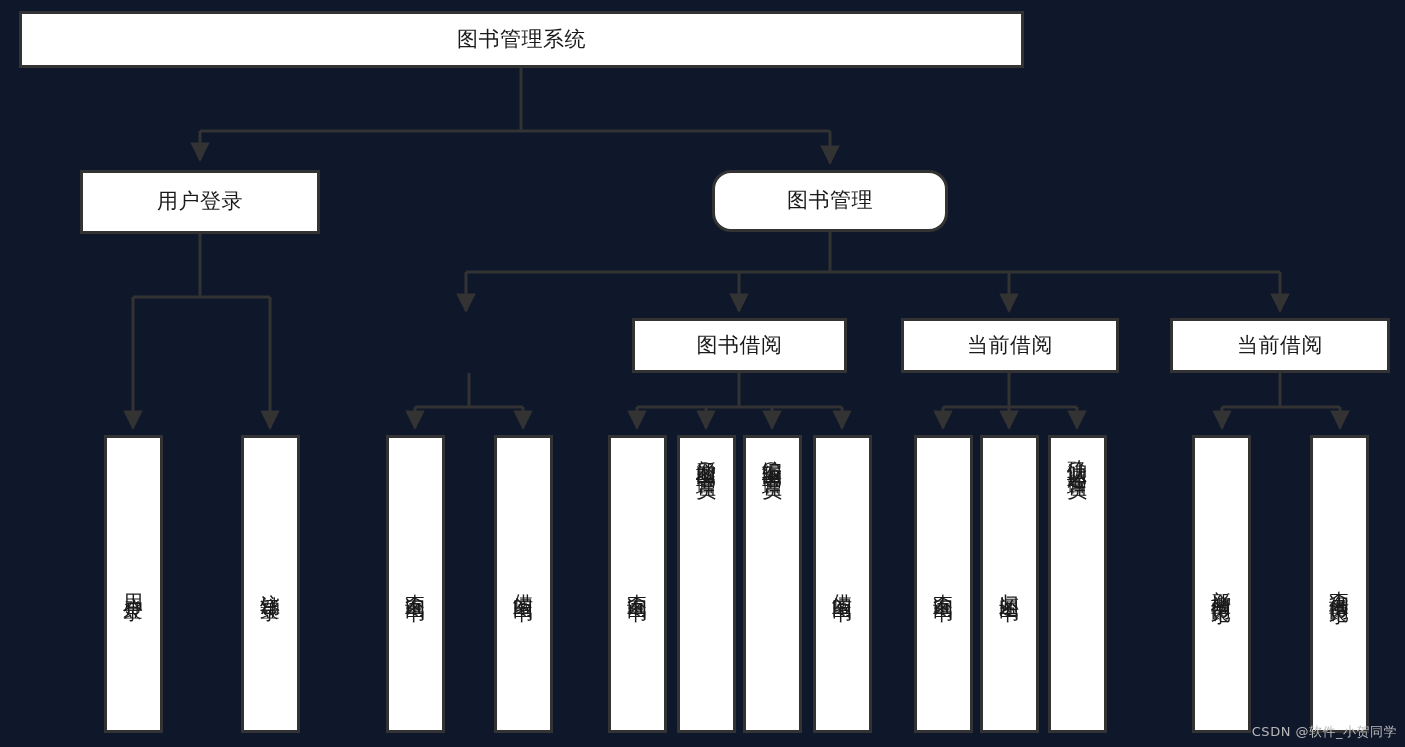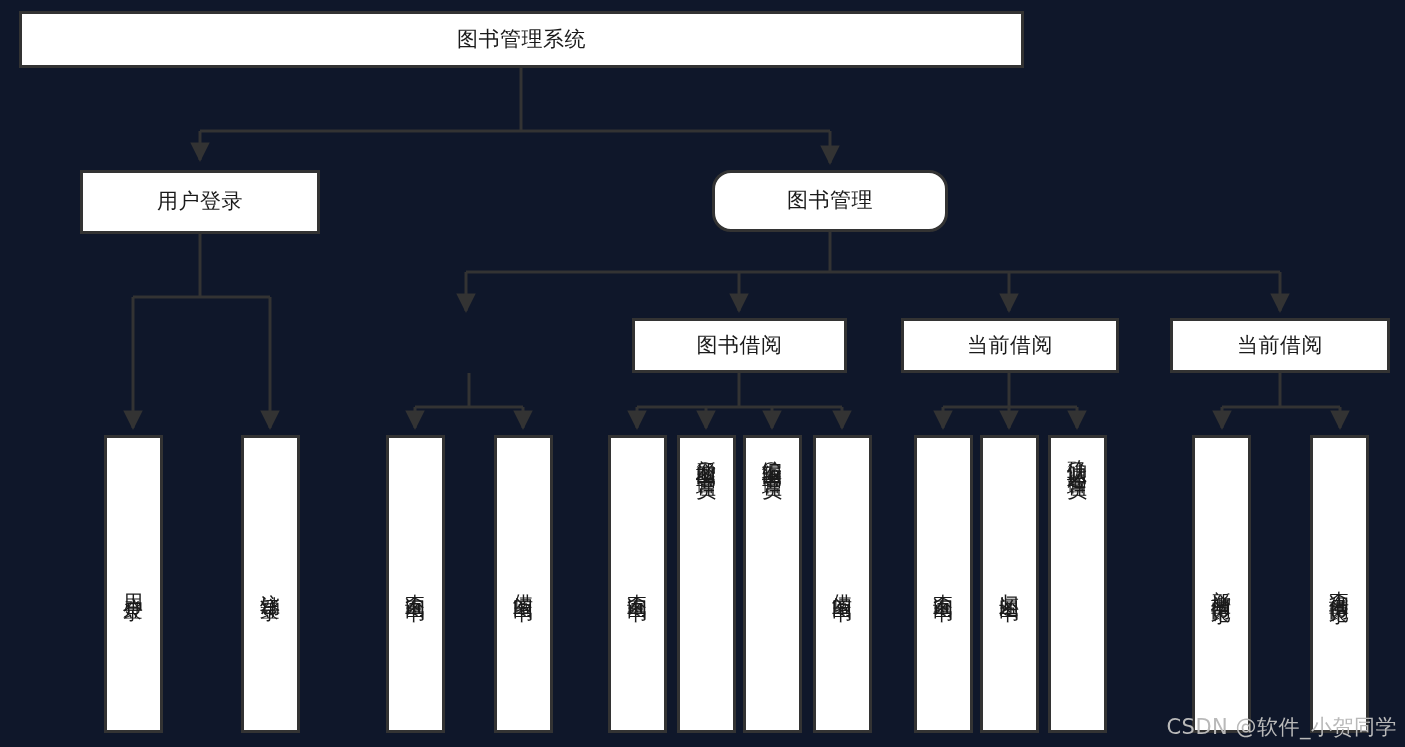--- a/index.html
+++ b/index.html
@@ -56,21 +56,21 @@
     padding-top: 6px;
   }
   .node.leaf.short {
     align-items: center;
     padding-top: 0;
   }
   #watermark {
     position: absolute;
     right: 8px;
     bottom: 6px;
-    font-size: 21px;
+    font-size: 13px;
     color: #b9b9b9;
     letter-spacing: 0.5px;
     z-index: 5;
     white-space: nowrap;
   }
 </style>
 </head>
 <body>
 
 <div id="diagram-root">

